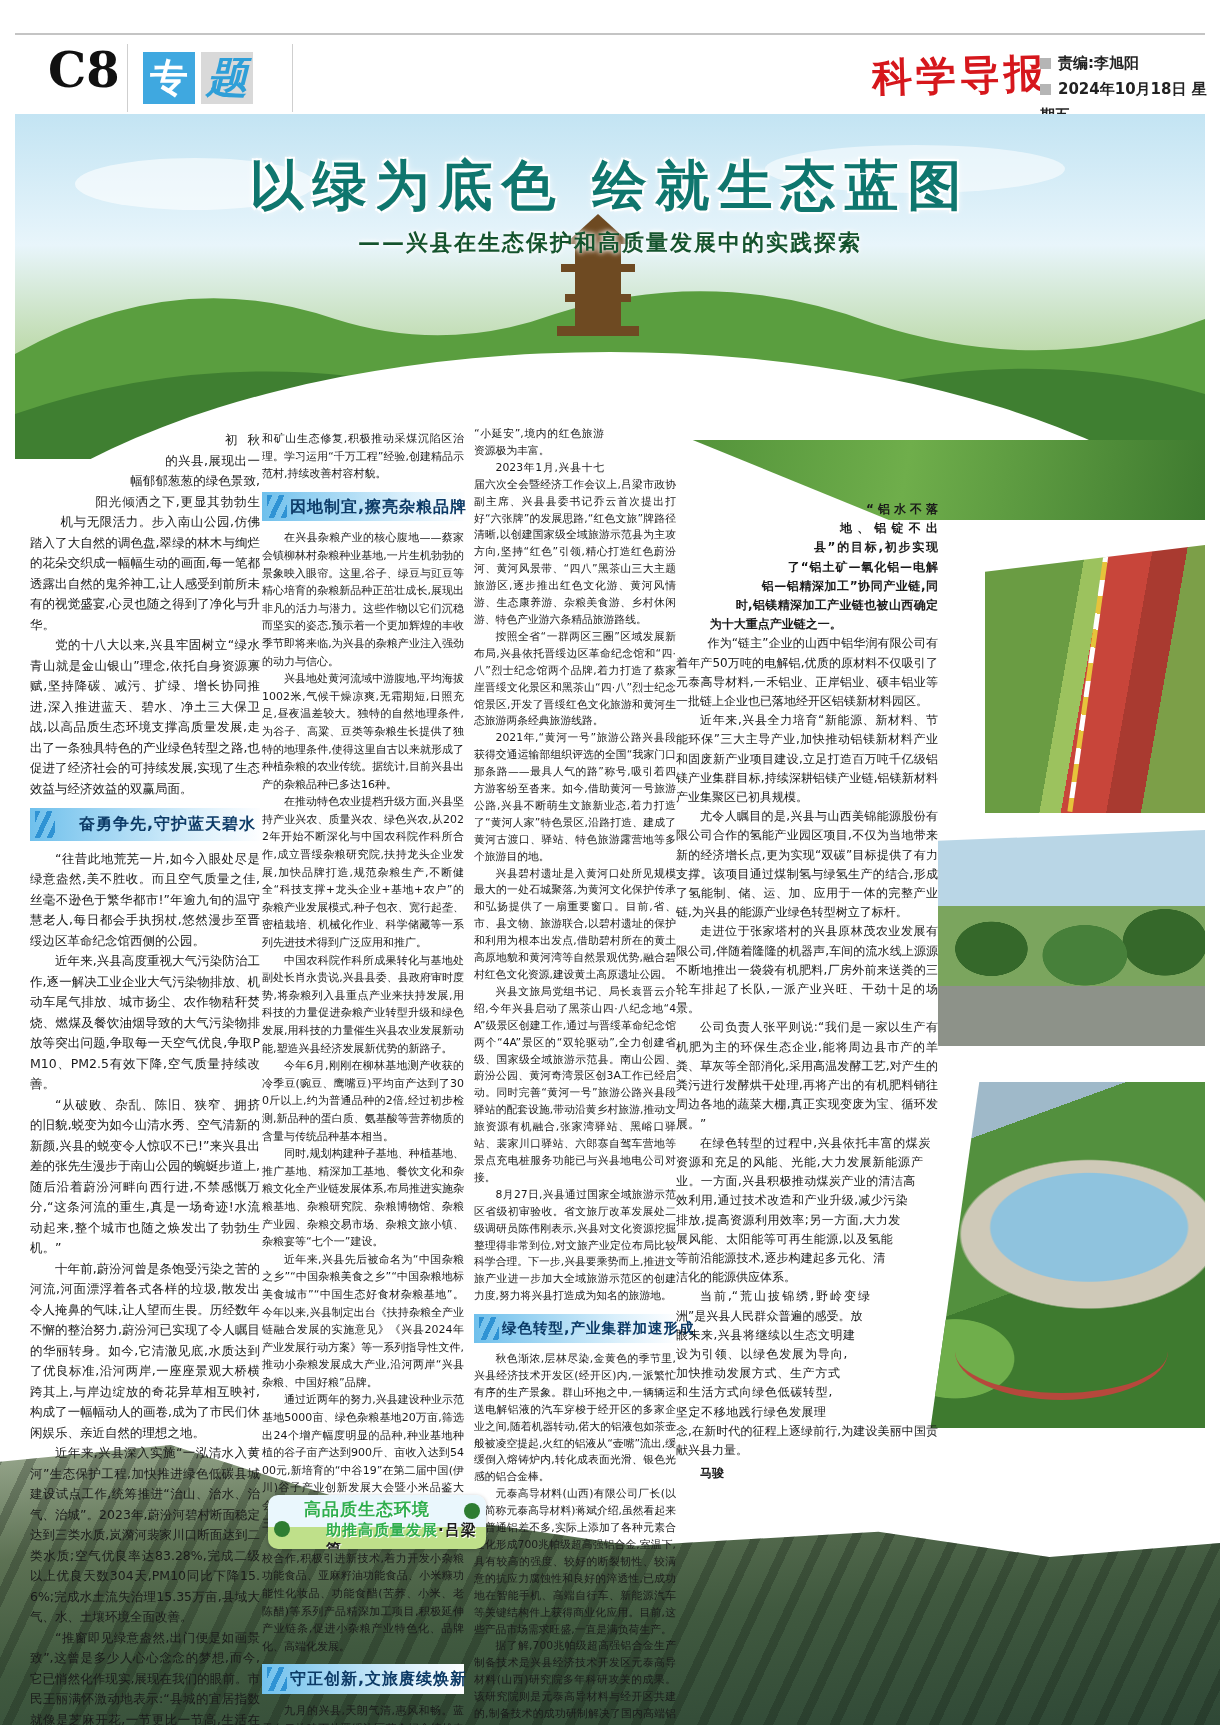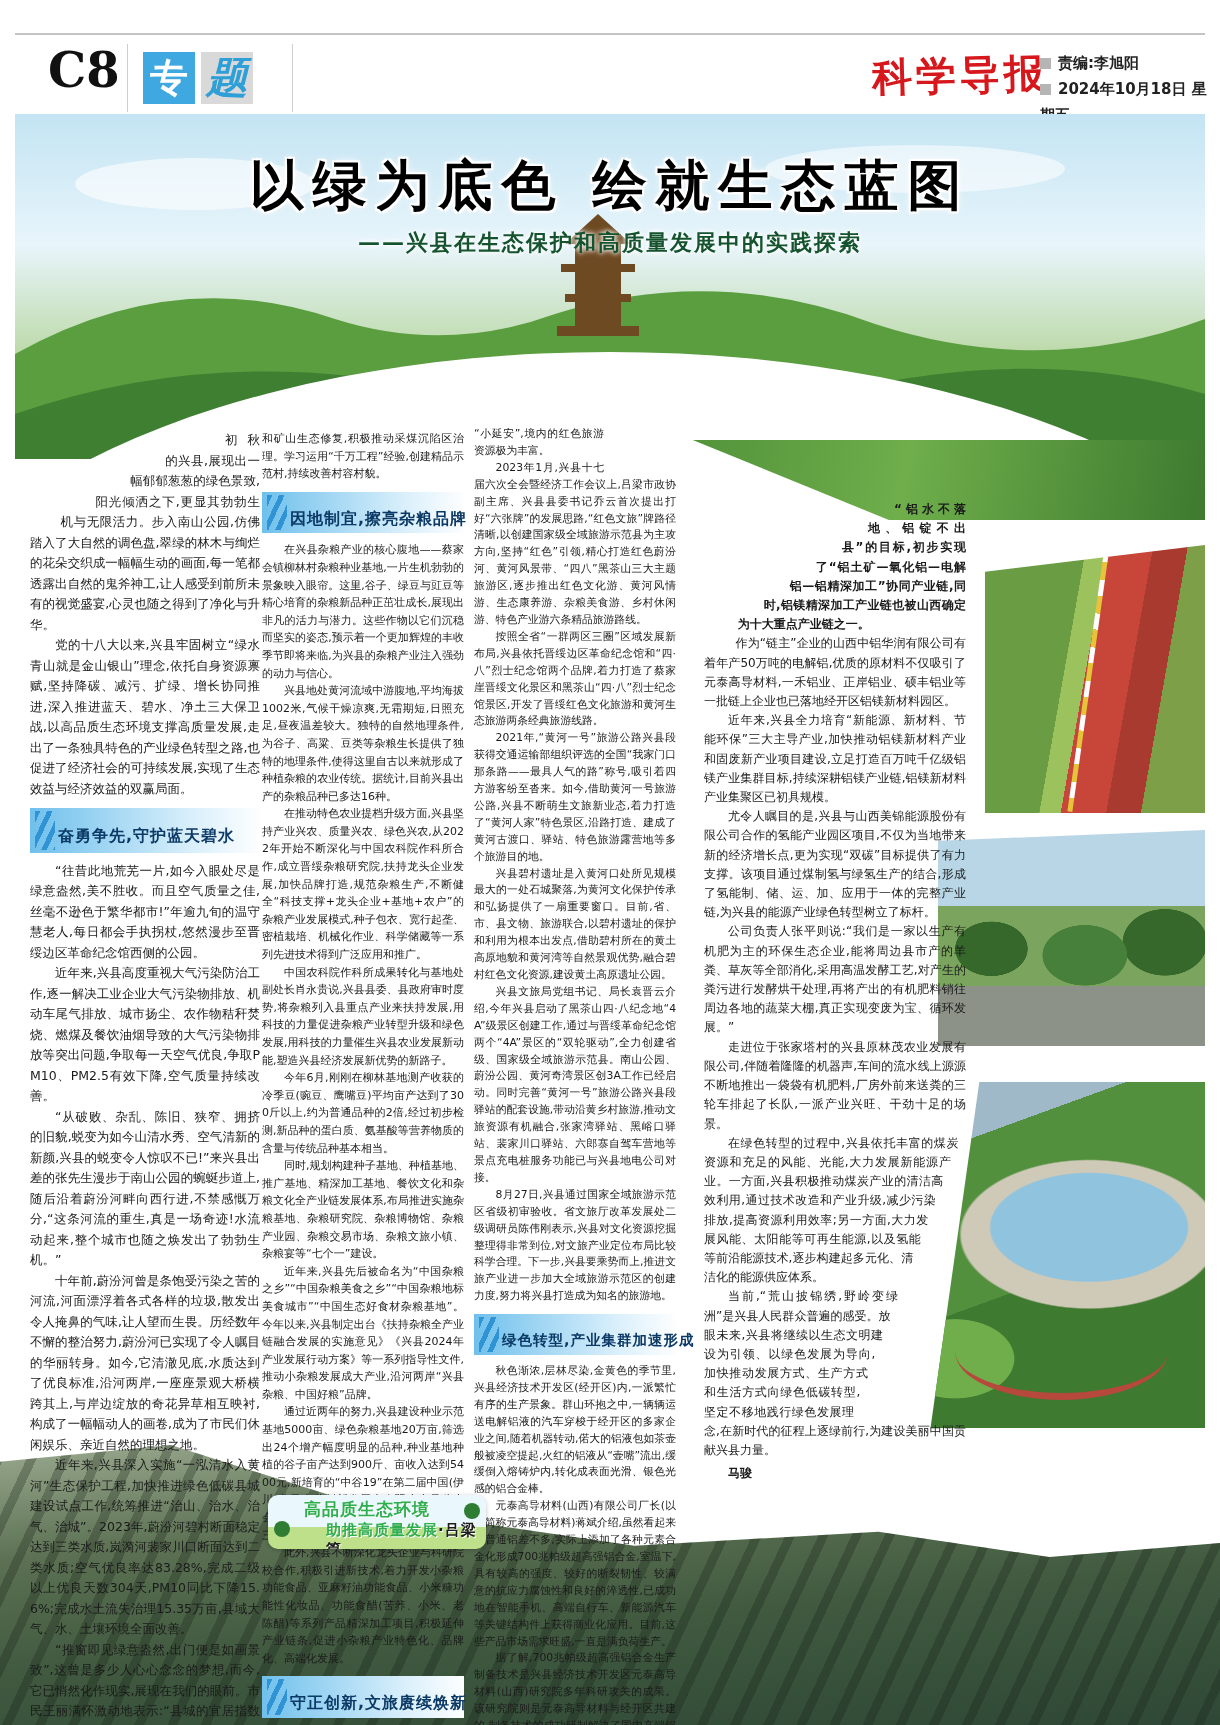--- a/index.html
+++ b/index.html
@@ -20,21 +20,21 @@
             font-size:40px;font-weight:700;color:#d6171c;letter-spacing:4px;
             transform:rotate(-1.5deg);}
   .ed-block{left:1040px;top:50px;font-size:15px;color:#222;line-height:26px;font-weight:600;}
   .ed-block .sq{display:inline-block;width:11px;height:11px;background:#b5b5b5;
                 margin-right:7px;vertical-align:middle;}
   
   .hero{left:15px;top:114px;width:1190px;height:345px;overflow:hidden;
         background:linear-gradient(#c3e4f3 0%,#e8f5fb 38%,#bcd9a8 70%,#6fae4b 100%);z-index:1;}
   .hero svg{position:absolute;left:0;top:0;}
   .headline{left:0;top:150px;width:1220px;text-align:center;z-index:4;
-            font-size:54px;font-weight:900;color:#000000;letter-spacing:9px;
+            font-size:54px;font-weight:900;color:#0f766e;letter-spacing:9px;
             text-shadow:0 0 5px #fff,0 0 8px #fff,2px 2px 0 #fff,-2px -2px 0 #fff,
                         2px -2px 0 #fff,-2px 2px 0 #fff;}
   .subhead{left:0;top:228px;width:1220px;text-align:center;z-index:4;
            font-size:22px;font-weight:700;color:#14532d;letter-spacing:2px;
            text-shadow:0 0 4px #fff,0 0 6px #fff;}
   .arc{left:-95px;top:352px;width:1410px;height:330px;background:#fff;
        border-radius:50% 50% 0 0 / 100% 100% 0 0;z-index:2;}
   .wedge{left:660px;top:440px;width:545px;height:80px;z-index:2;
          background:linear-gradient(100deg,#4f8f38,#6fae4b 45%,#3e7a2f);
          clip-path:polygon(6% 0,100% 0,100% 100%,42% 100%);}
@@ -68,32 +68,32 @@
              repeating-linear-gradient(115deg,rgba(20,30,20,.28) 0 9px,rgba(255,255,255,0) 9px 30px),
              linear-gradient(175deg,#9aa98f,#5c7153 30%,#40593f 60%,#2f4836);}
   
   .col{z-index:5;color:#1a1a1a;}
   .col p{margin:0;}
   .para{text-align:justify;text-indent:2em;word-break:break-all;}
   .noind{text-indent:0;}
   .col1{left:30px;top:430px;width:230px;height:1060px;font-size:12.5px;line-height:20.5px;}
   .col2{left:262px;top:430px;width:202px;height:1062px;font-size:11px;line-height:17.6px;}
   .col3{left:474px;top:426px;width:202px;height:1066px;font-size:10.8px;line-height:16.9px;}
-  .col4{left:704px;top:500px;width:262px;height:990px;font-size:12px;line-height:19.2px;}
+  .col4{left:676px;top:500px;width:262px;height:990px;font-size:12px;line-height:19.2px;}
   .notch{display:block;}
   .n-tl{float:left;width:170px;height:100px;shape-outside:polygon(0 0,100% 0,0 100%);}
   .n-tr{float:right;width:72px;height:40px;}
   .n-ql{float:left;width:190px;height:140px;shape-outside:polygon(0 0,100% 0,0 100%);}
   .n-br{float:right;width:112px;height:285px;shape-outside:polygon(100% 0,100% 100%,0 100%);}
   .sec-h{position:relative;margin:9px 0 8px;padding:6px 4px 6px 28px;
          background:linear-gradient(90deg,#6fc0ec,#d9effb 70%,#fdfeff);}
   .sec-h .stripe{position:absolute;left:5px;top:3px;bottom:3px;width:20px;
          background:repeating-linear-gradient(115deg,#2f93d4 0 5px,rgba(255,255,255,0) 5px 11px);}
-  .sec-h .txt{display:block;text-align:left;font-weight:700;color:#0c3a66;
-         font-size:16px;letter-spacing:1px;white-space:nowrap;margin-top:12px;}
+  .sec-h .txt{display:block;text-align:right;font-weight:700;color:#0c3a66;
+         font-size:16px;letter-spacing:1px;white-space:nowrap;}
   .col3 .sec-h .txt{font-size:14.5px;}
   .quote{font-weight:600;}
   .byline{font-weight:700;text-indent:2em;margin-top:4px !important;}
   
   .badge{left:268px;top:1495px;width:218px;height:54px;z-index:10;background:#fff;
          border-radius:10px;overflow:hidden;box-shadow:0 1px 4px rgba(0,0,0,.25);
          background:linear-gradient(#eaf7fd 0 60%,#bfe08a 60%);}
   .badge .tree{position:absolute;width:16px;height:16px;border-radius:50%;background:#2e7d32;}
   .badge .t1{left:6px;top:26px;} .badge .t2{left:196px;top:8px;}
   .badge .l1{position:absolute;left:36px;top:3px;font-size:17px;font-weight:900;color:#2fae4e;
@@ -191,22 +191,22 @@
     </div>
     <p class="para">秋色渐浓,层林尽染,金黄色的季节里,兴县经济技术开发区(经开区)内,一派繁忙有序的生产景象。群山环抱之中,一辆辆运送电解铝液的汽车穿梭于经开区的多家企业之间,随着机器转动,偌大的铝液包如茶壶般被凌空提起,火红的铝液从“壶嘴”流出,缓缓倒入熔铸炉内,转化成表面光滑、银色光感的铝合金棒。</p>
     <p class="para">元泰高导材料(山西)有限公司厂长(以下简称元泰高导材料)蒋斌介绍,虽然看起来和普通铝差不多,实际上添加了各种元素合金化形成700兆帕级超高强铝合金,室温下,具有较高的强度、较好的断裂韧性、较满意的抗应力腐蚀性和良好的淬透性,已成功地在智能手机、高端自行车、新能源汽车等关键结构件上获得商业化应用。目前,这些产品市场需求旺盛,一直是满负荷生产。</p>
     <p class="para">据了解,700兆帕级超高强铝合金生产制备技术是兴县经济技术开发区元泰高导材料(山西)研究院多年科研攻关的成果。该研究院则是元泰高导材料与经开区共建的,制备技术的成功研制解决了国内高端铝材依赖进口材料问题。</p>
   </div>
 <div class="abs col col4">
     <p class="para quote noind"><span class="notch n-ql"></span>“铝水不落地、铝锭不出县”的目标,初步实现了“铝土矿—氧化铝—电解铝—铝精深加工”协同产业链,同时,铝镁精深加工产业链也被山西确定为十大重点产业链之一。</p>
     <p class="para">作为“链主”企业的山西中铝华润有限公司有着年产50万吨的电解铝,优质的原材料不仅吸引了元泰高导材料,一禾铝业、正岸铝业、硕丰铝业等一批链上企业也已落地经开区铝镁新材料园区。</p>
     <p class="para">近年来,兴县全力培育“新能源、新材料、节能环保”三大主导产业,加快推动铝镁新材料产业和固废新产业项目建设,立足打造百万吨千亿级铝镁产业集群目标,持续深耕铝镁产业链,铝镁新材料产业集聚区已初具规模。</p>
     <p class="para">尤令人瞩目的是,兴县与山西美锦能源股份有限公司合作的氢能产业园区项目,不仅为当地带来新的经济增长点,更为实现“双碳”目标提供了有力支撑。该项目通过煤制氢与绿氢生产的结合,形成了氢能制、储、运、加、应用于一体的完整产业链,为兴县的能源产业绿色转型树立了标杆。</p>
+    <p class="para">走进位于张家塔村的兴县原林茂农业发展有限公司,伴随着隆隆的机器声,车间的流水线上源源不断地推出一袋袋有机肥料,厂房外前来送粪的三轮车排起了长队,一派产业兴旺、干劲十足的场景。</p>
     <p class="para">公司负责人张平则说:“我们是一家以生产有机肥为主的环保生态企业,能将周边县市产的羊粪、草灰等全部消化,采用高温发酵工艺,对产生的粪污进行发酵烘干处理,再将产出的有机肥料销往周边各地的蔬菜大棚,真正实现变废为宝、循环发展。”</p>
-    <p class="para">走进位于张家塔村的兴县原林茂农业发展有限公司,伴随着隆隆的机器声,车间的流水线上源源不断地推出一袋袋有机肥料,厂房外前来送粪的三轮车排起了长队,一派产业兴旺、干劲十足的场景。</p>
     <p class="para"><span class="notch n-br"></span>在绿色转型的过程中,兴县依托丰富的煤炭资源和充足的风能、光能,大力发展新能源产业。一方面,兴县积极推动煤炭产业的清洁高效利用,通过技术改造和产业升级,减少污染排放,提高资源利用效率;另一方面,大力发展风能、太阳能等可再生能源,以及氢能等前沿能源技术,逐步构建起多元化、清洁化的能源供应体系。</p>
     <p class="para">当前,“荒山披锦绣,野岭变绿洲”是兴县人民群众普遍的感受。放眼未来,兴县将继续以生态文明建设为引领、以绿色发展为导向,加快推动发展方式、生产方式和生活方式向绿色低碳转型,坚定不移地践行绿色发展理念,在新时代的征程上逐绿前行,为建设美丽中国贡献兴县力量。</p>
     <p class="para byline">马骏</p>
   </div>
 
 <div class="abs badge">
   <span class="tree t1"></span>
   <span class="tree t2"></span>
   <div class="l1">高品质生态环境</div>
   <div class="l2"><span>助推高质量发展</span><span class="sfx">·吕梁篇</span></div>

